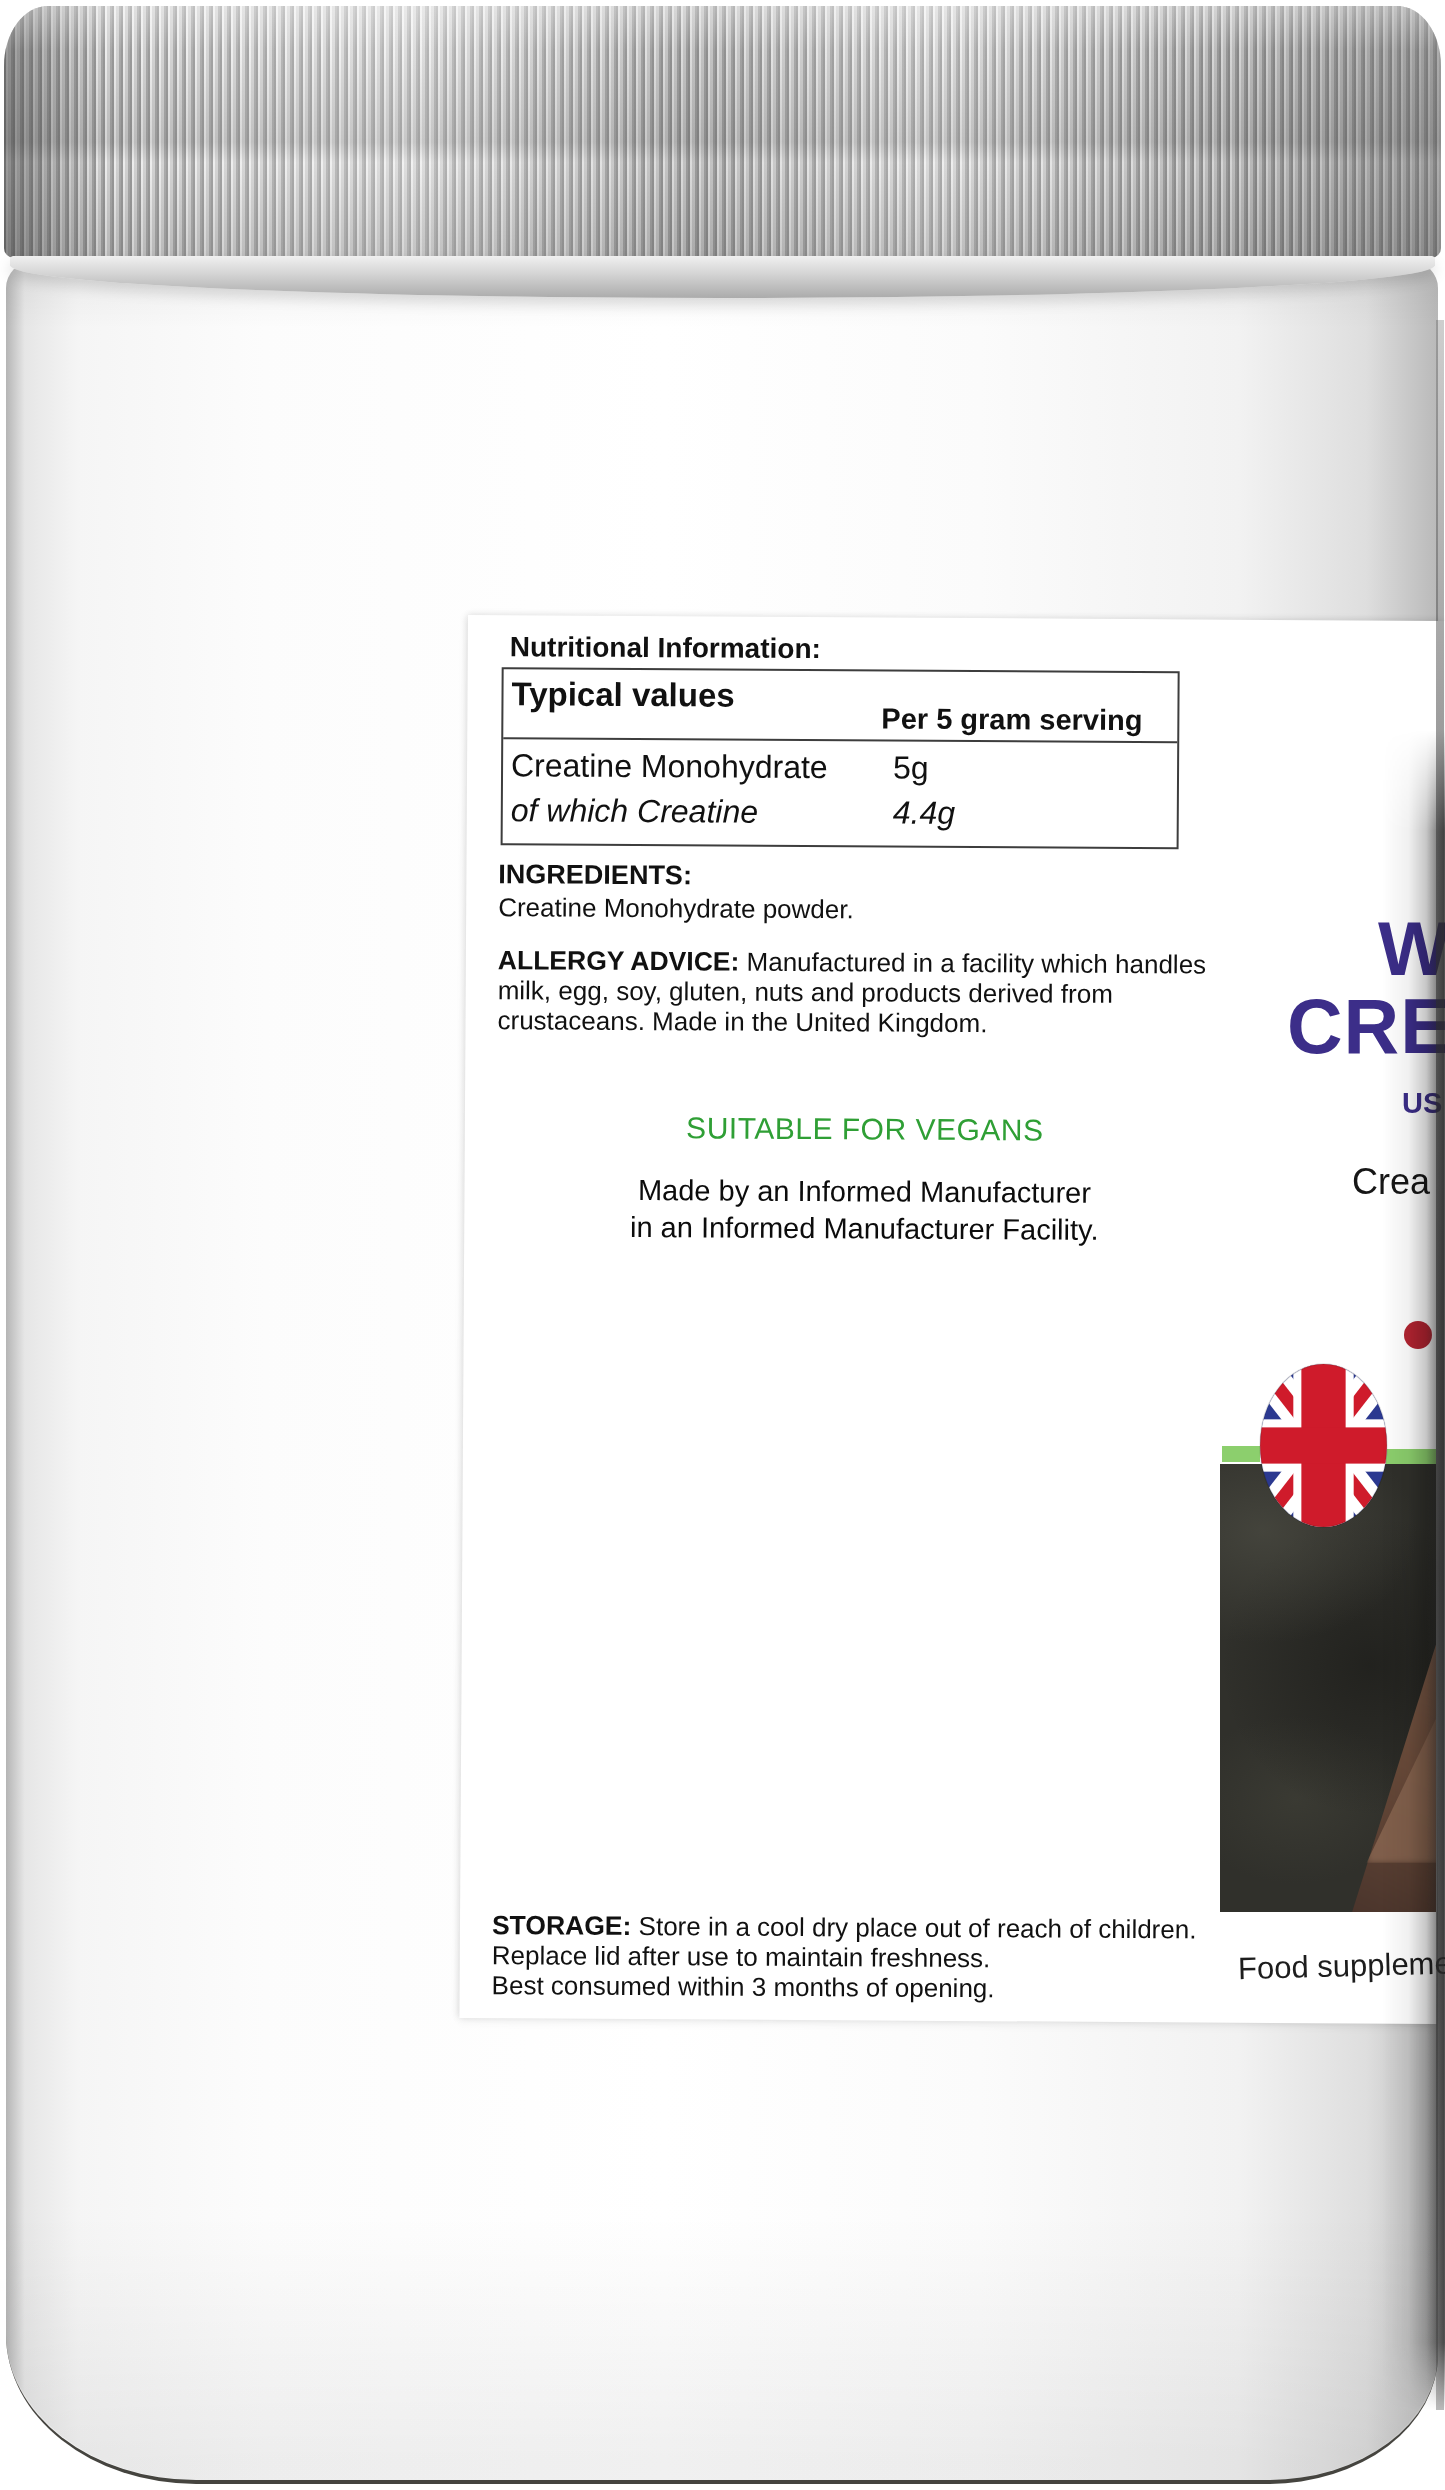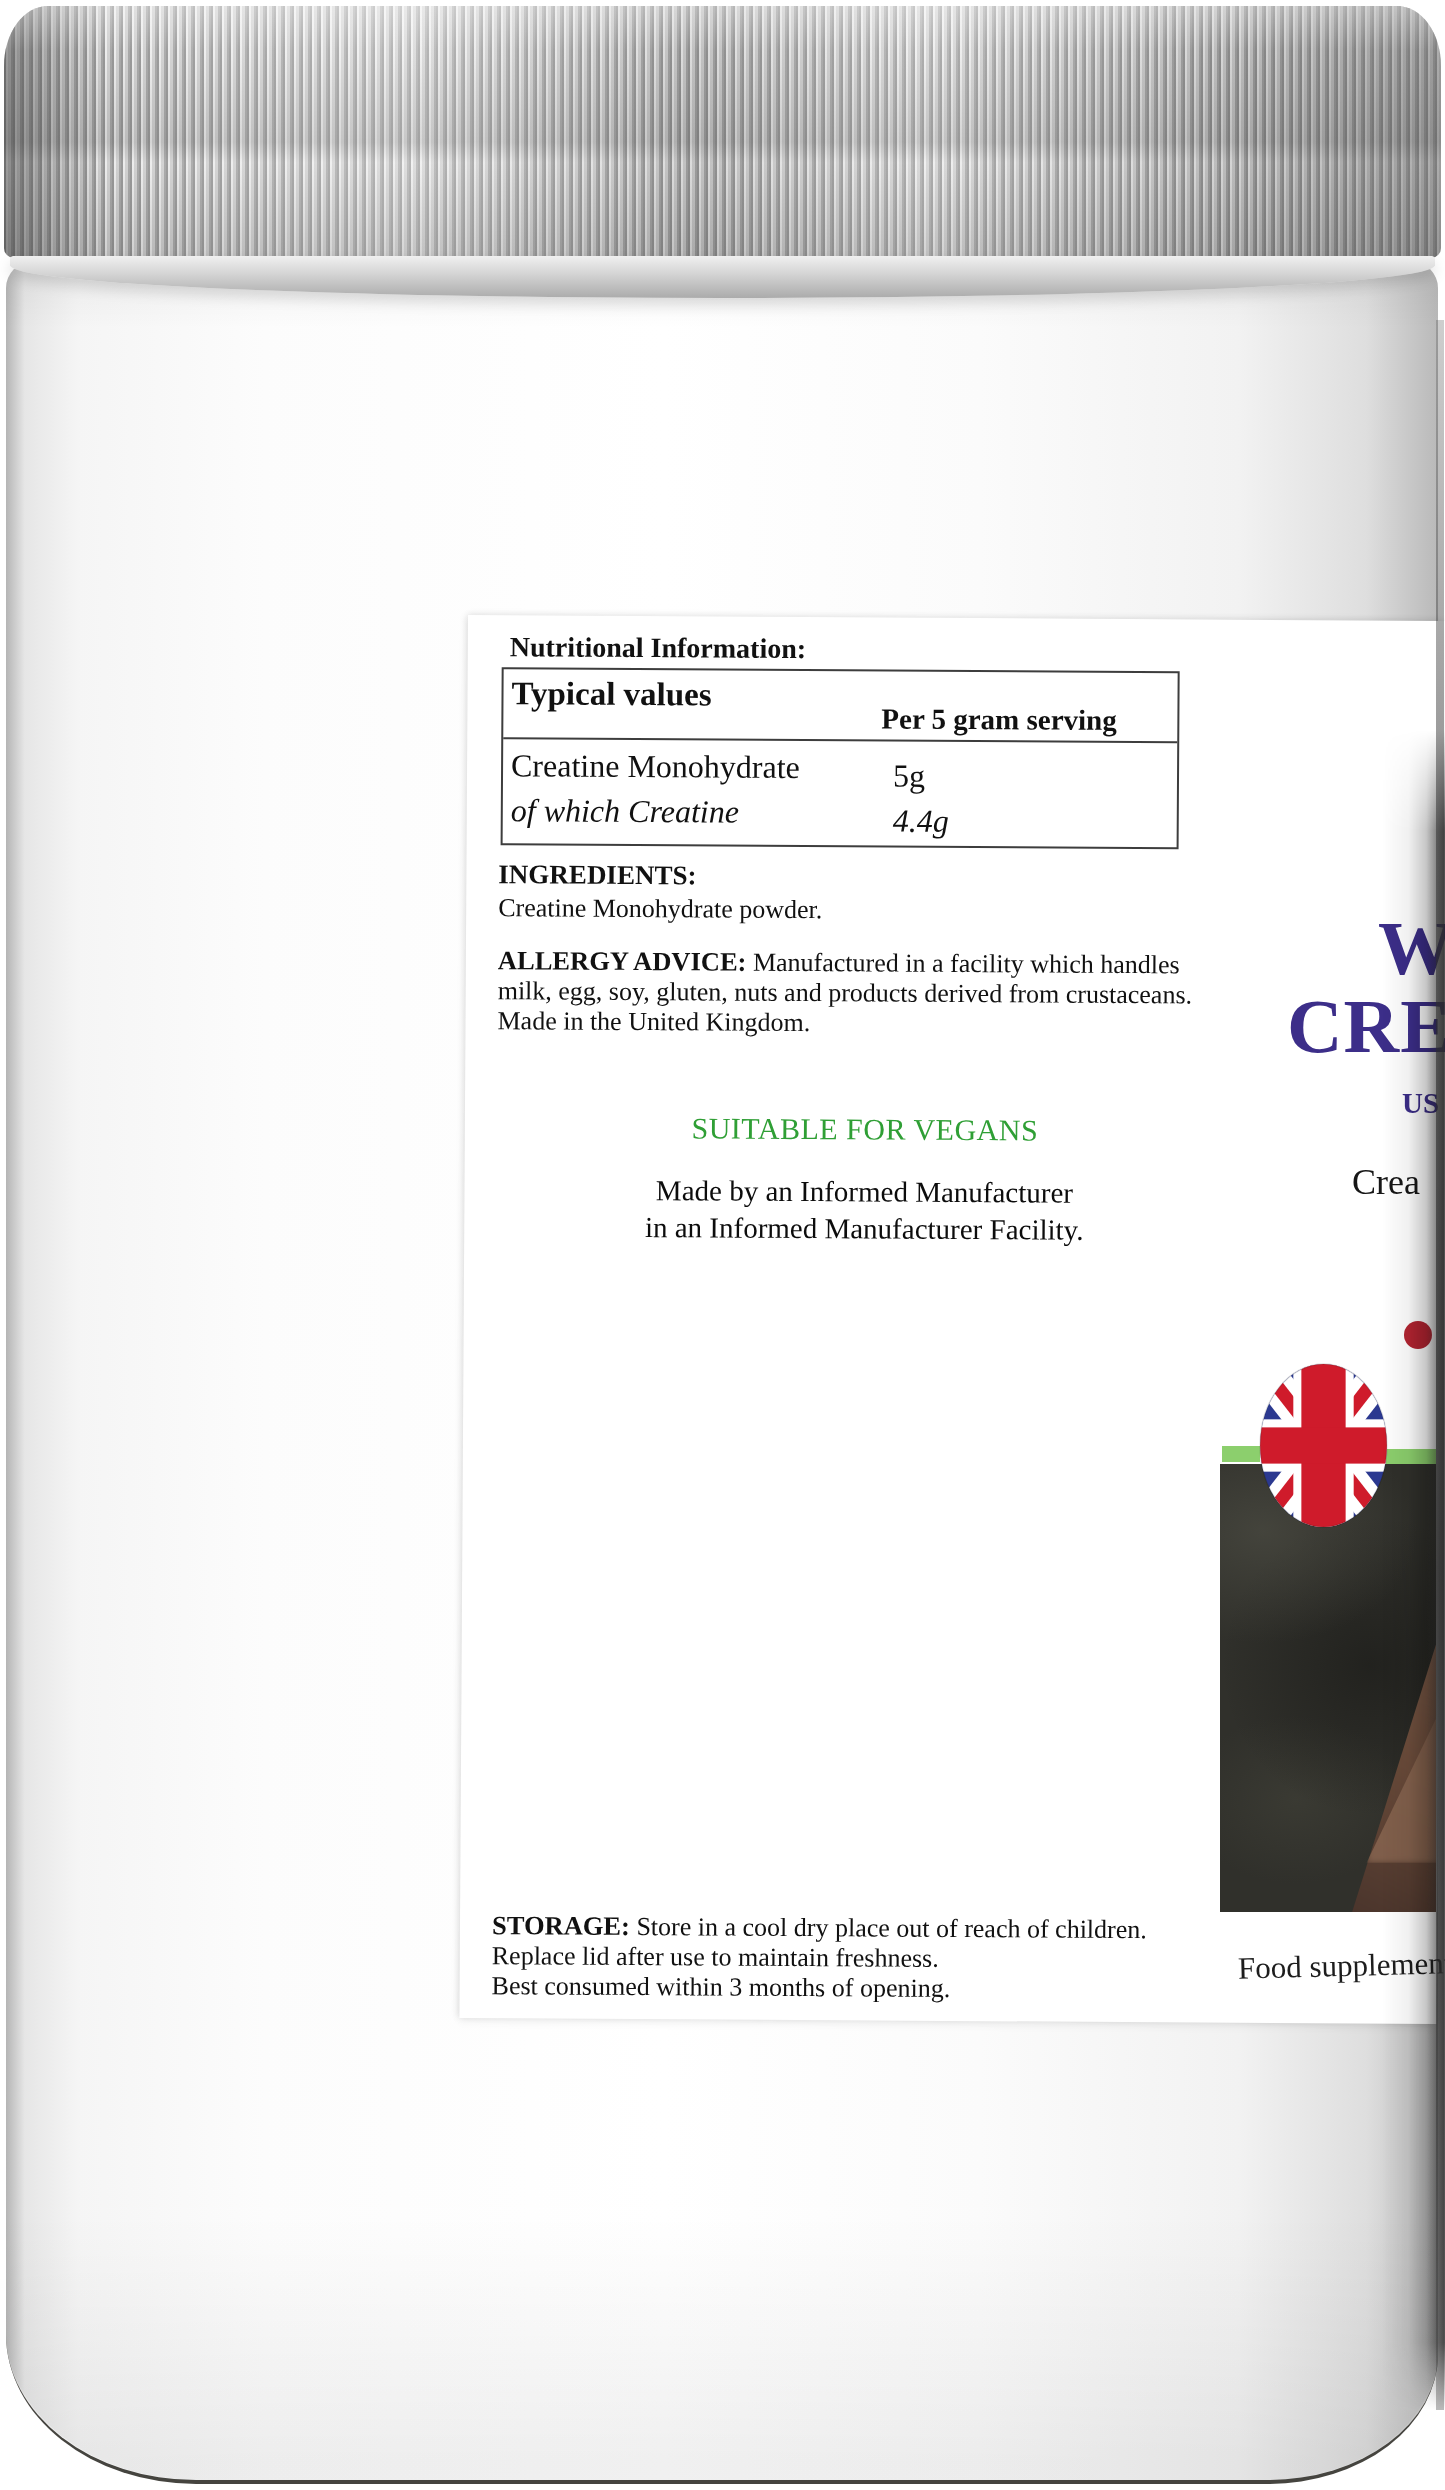--- a/index.html
+++ b/index.html
@@ -1,18 +1,18 @@
 <!DOCTYPE html>
 <html><head>
 <meta charset="utf-8">
 <style>
   html,body{margin:0;padding:0;background:#fff;}
   .stage{
     position:relative;width:1445px;height:2490px;overflow:hidden;
-    background:#fff;font-family:Liberation Serif, serif;
+    background:#fff;font-family:Liberation Sans, sans-serif;
     color:#111;
   }
   
   .tub{
     position:absolute;left:6px;top:262px;width:1432px;height:2218px;z-index:1;
     background:linear-gradient(90deg,#b5b5b5 0%,#e6e6e6 1.3%,#f5f5f5 5%,#fcfcfc 18%,#ffffff 46%,#fbfbfb 68%,#f2f2f2 86%,#dedede 95%,#b9b9b9 100%);
     border-radius:26px 26px 170px 190px / 26px 26px 130px 150px;
     border-bottom:4px solid #45443f;
   }
   .tub::after{
@@ -46,21 +46,21 @@
     transform:rotate(.35deg);transform-origin:0 0;
   }
   .nut-heading{position:absolute;left:42px;top:16px;font-size:28px;font-weight:bold;}
   .nut-table{position:absolute;left:34px;top:52px;width:678px;height:178px;border:2px solid #3d3d3d;box-sizing:border-box;}
   .nt-header{position:relative;height:68px;border-bottom:2px solid #3d3d3d;}
   .nt-h1{position:absolute;left:8px;top:6px;font-size:33px;font-weight:bold;}
   .nt-h2{position:absolute;left:378px;bottom:4px;font-size:29px;font-weight:bold;}
   .nt-row{position:relative;height:45px;margin-top:0;}
   .nt-body{padding-top:8px;}
   .nt-name{position:absolute;left:8px;top:0;font-size:32px;}
-  .nt-val{position:absolute;left:390px;top:8px;font-size:32px;}
+  .nt-val{position:absolute;left:390px;top:0;font-size:32px;}
   .nt-row.italic .nt-name,.nt-row.italic .nt-val{font-style:italic;}
   .ingredients{position:absolute;left:32px;top:243px;font-size:26px;line-height:33px;}
   .ingredients .b{font-weight:bold;font-size:27px;}
   .allergy{position:absolute;left:32px;top:330px;width:712px;margin:0;font-size:26px;line-height:30px;}
   .allergy strong{font-size:26.5px;}
   .vegan{position:absolute;left:80px;top:495px;width:640px;text-align:center;font-size:30px;letter-spacing:.5px;color:#2f9f35;}
   .madeby{position:absolute;left:80px;top:556px;width:640px;text-align:center;font-size:29px;line-height:37px;color:#0c0c0c;}
   .storage{position:absolute;left:32px;top:1295px;font-size:26px;line-height:30px;}
   .storage strong{font-size:26.5px;margin-top:34px;}
   

